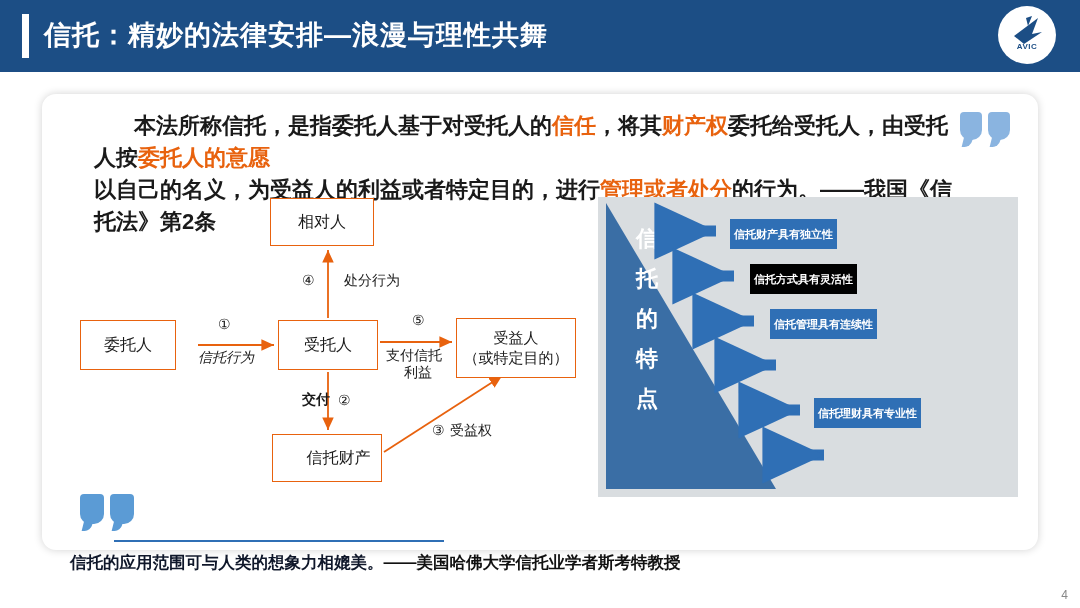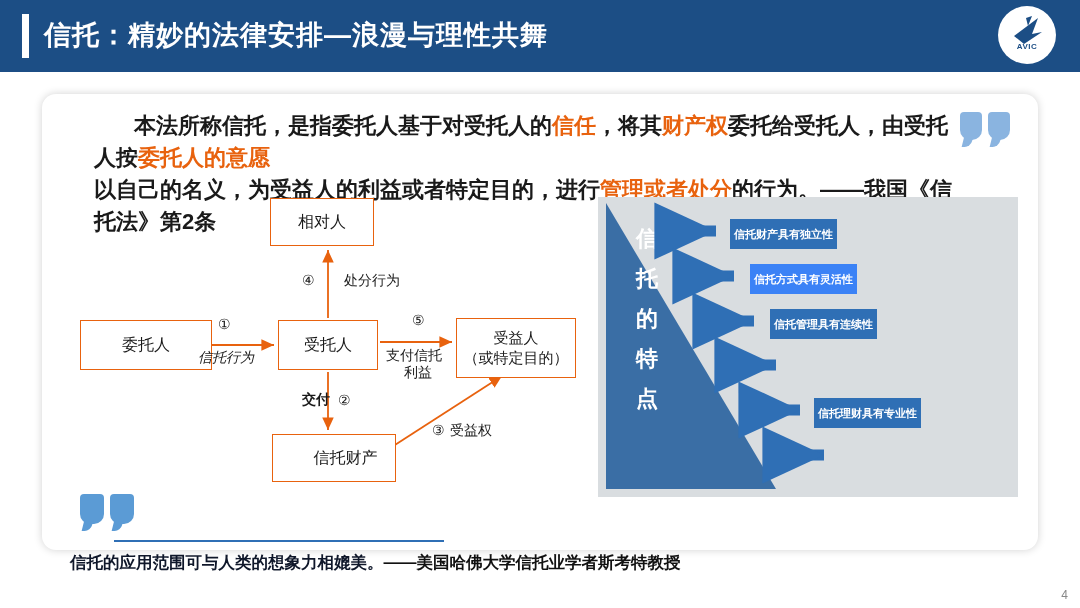--- a/index.html
+++ b/index.html
@@ -124,24 +124,24 @@
     color: #1a1a1a;
     font-size: 16px;
     display: flex;
     align-items: center;
     justify-content: center;
     text-align: center;
     line-height: 20px;
     box-sizing: border-box;
   }
   .n-xiangduiren { left: 220px; top: 4px;   width: 104px; height: 48px; }
-  .n-weituoren   { left: 30px;  top: 126px; width: 132px; height: 50px; }
+  .n-weituoren   { left: 30px;  top: 126px; width: 96px; height: 50px; }
   .n-shoutuoren  { left: 228px; top: 126px; width: 100px; height: 50px; }
   .n-shouyiren   { left: 406px; top: 124px; width: 120px; height: 60px; font-size: 15px; }
-  .n-caichan     { left: 222px; top: 240px; width: 124px; height: 48px; padding-left: 23px; }
+  .n-caichan     { left: 222px; top: 240px; width: 110px; height: 48px; padding-left: 23px; }
 
   .lbl {
     position: absolute;
     font-size: 14px;
     color: #1a1a1a;
     white-space: nowrap;
     line-height: 17px;
   }
   .lbl.b { font-weight: bold; margin-left: 36px; }
 
@@ -172,21 +172,21 @@
     align-items: center;
     justify-content: center;
     color: #ffffff;
     font-size: 11px;
     font-weight: bold;
     white-space: nowrap;
     padding: 0 4px;
     box-sizing: border-box;
   }
   .feat.blue { background: #2f6fb5; }
-  .feat.orange { background: #3b82f6; }
+  .feat.orange { background: #000000; }
 
   
   .quote-bl {
     position: absolute;
     left: 38px; top: 400px;
     width: 60px; height: 34px;
   }
   .quote-bl span {
     background: #5b9bd5;
     width: 24px; height: 30px;

